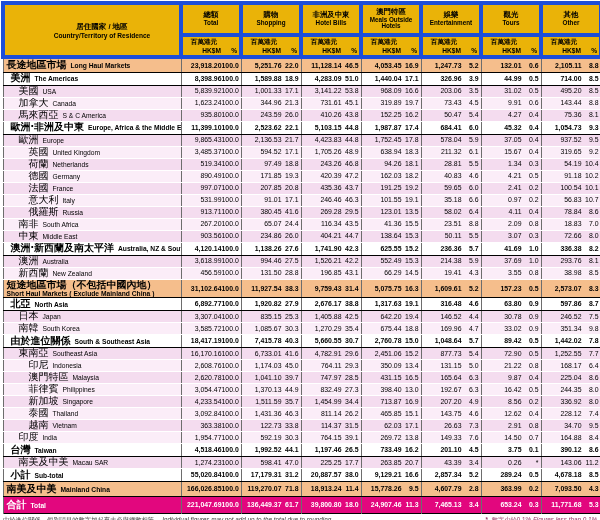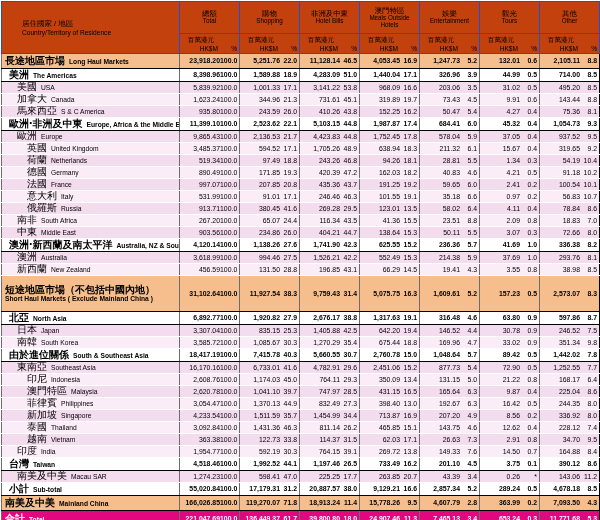--- a/index.html
+++ b/index.html
@@ -3,38 +3,38 @@
 <meta charset="utf-8">
 <style>
   *{box-sizing:border-box;margin:0;padding:0}
   html,body{background:#fff}
   body{width:600px;font-family:"Liberation Sans","DejaVu Sans",sans-serif;color:#000}
   .page{width:600px;padding:1px}
   table{border-collapse:collapse;table-layout:fixed;width:598px;border:1px solid #000}
   col.c-label{width:178px}
   col.c-cat{width:60px}
   th,td{vertical-align:middle;border-left:1px solid #6d6d6d}
-  thead th{background:#c2410c;border:1px solid #1d4ed8;font-weight:normal;padding:1px 0}
+  thead th{background:#eab308;border:4px solid #1d4ed8;font-weight:bold;padding:1px 0}
   tr.hr1{height:32px}
   tr.hr2{height:20px}
-  .lblh{text-align:left;padding-left:20px}
+  .lblh{text-align:center;padding-left:20px}
   .lblh .zh{display:block;font-size:7.5px}
   .lblh .en{display:block;font-size:6.6px}
   th.cat .zh{display:block;font-size:7.4px;line-height:1.15}
   th.cat .en{display:block;font-size:6.3px;line-height:1.05}
   th.sub{vertical-align:bottom}
   th.sub .l1{font-size:6.6px;text-align:center;width:42px}
   th.sub .l2{display:flex;font-size:6.6px}
   th.sub .l2 .v{width:38px;text-align:right}
   th.sub .l2 .p{flex:1;text-align:right;padding-right:2px}
   tbody td{font-size:6.9px;line-height:1.05}
   tr.plain{height:12px}
   tr.group{height:13px}
   tr.section{height:15px}
-  tr.section.stacked{height:36px}
+  tr.section.stacked{height:18px}
   tr.total{height:17px}
   .lbl{white-space:nowrap;overflow:hidden;text-align:left}
   .lbl .zh{font-size:10px;margin-right:4px}
   .lbl .en{font-size:6.7px}
   tr.stacked .lbl .zh,tr.stacked .lbl .en{display:block;margin-right:0}
   .ind0{padding-left:3px}.ind1{padding-left:7px}.ind2{padding-left:15px}.ind3{padding-left:25px}
   .num{text-align:right;white-space:nowrap}
   .num .v{display:inline-block;width:38px;text-align:right}
   .num .p{display:inline-block;width:19px;text-align:right;padding-right:2px}
   tr.s0 td{background:#F4DCEF}

